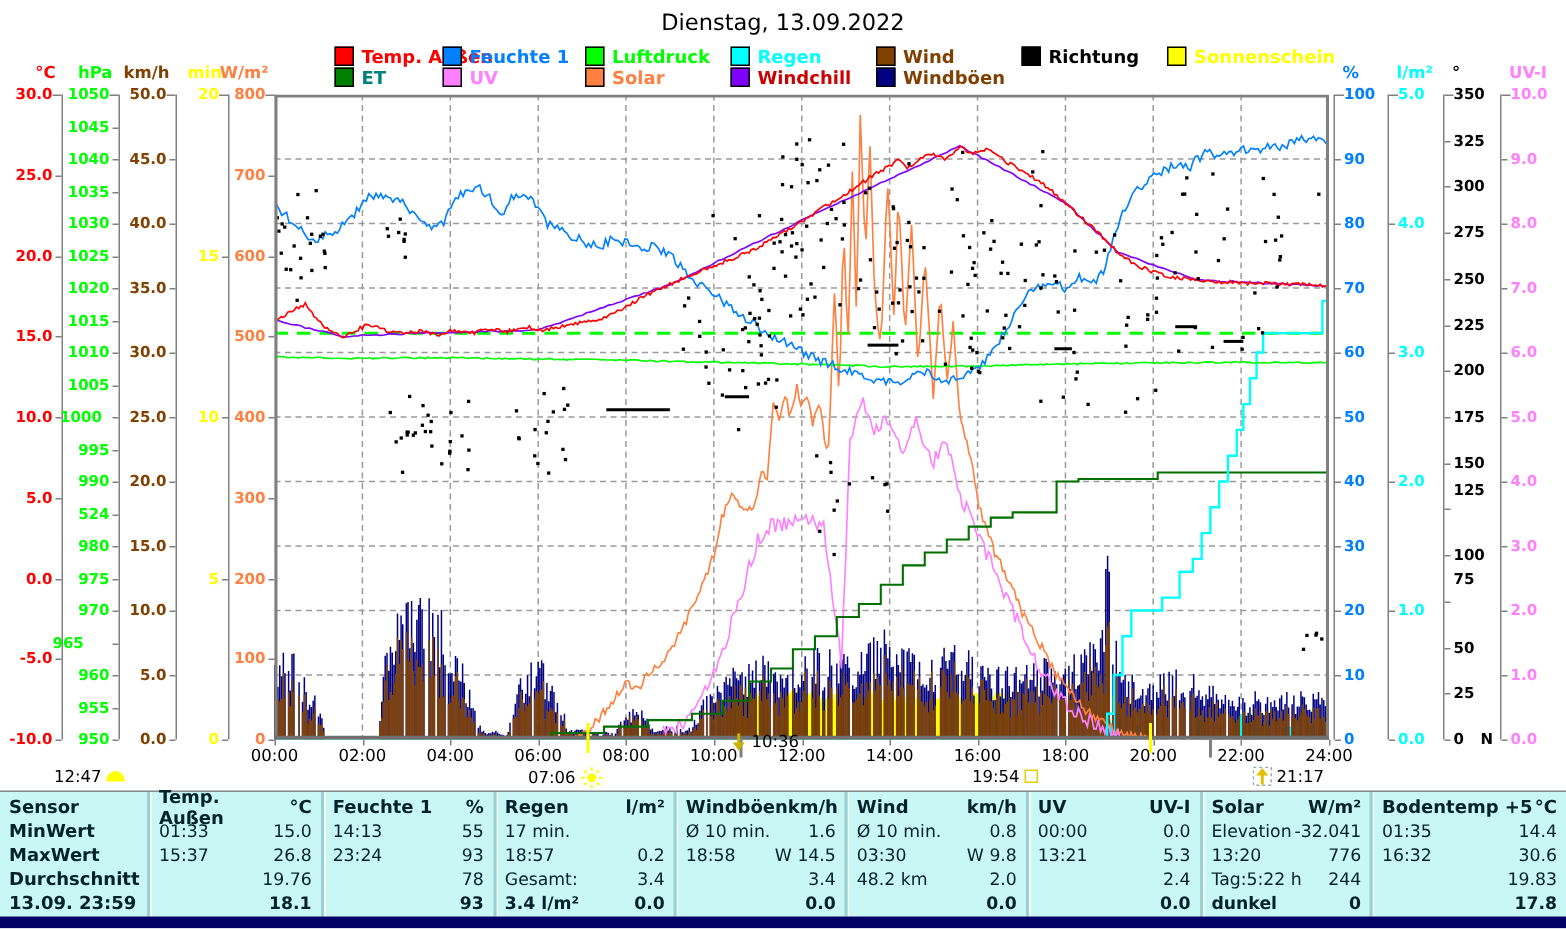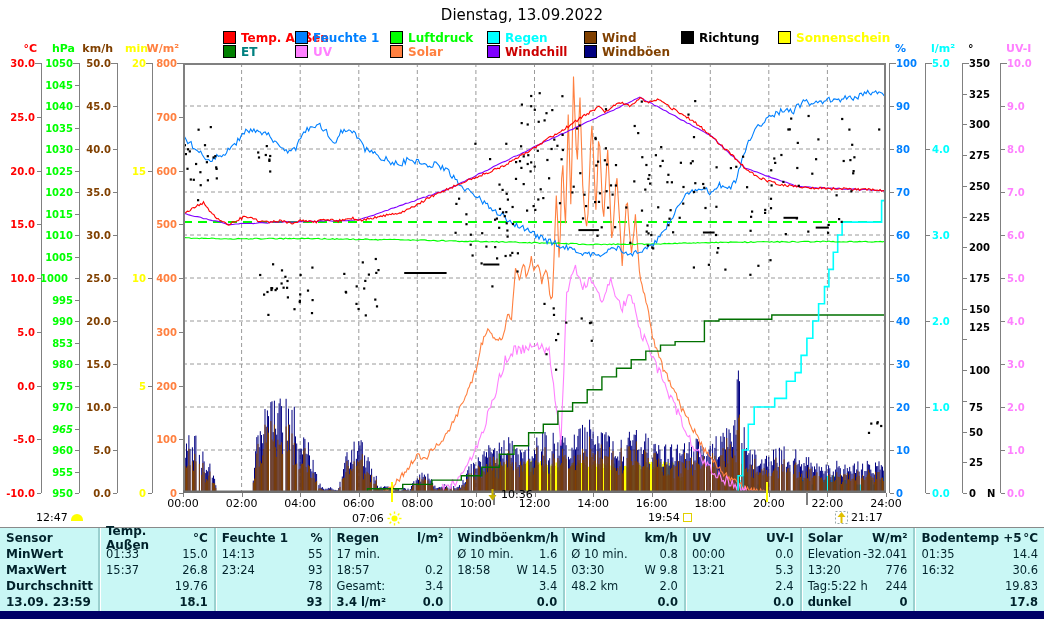--- a/index.html
+++ b/index.html
@@ -127,29 +127,29 @@
       <div class="ticklabel" style="color: rgb(0, 255, 0); left: 35px; width: 38px; text-align: right; top: 230px;">1010</div>
       <div class="tick" style="top: 256.5px; width: 4px; left: 75px;"></div>
       <div class="ticklabel" style="color: rgb(0, 255, 0); left: 35px; width: 38px; text-align: right; top: 251.5px;">1005</div>
       <div class="tick" style="top: 278px; width: 4px; left: 75px;"></div>
       <div class="ticklabel" style="color: rgb(0, 255, 0); left: 35px; width: 38px; text-align: center; top: 273px;">1000</div>
       <div class="tick" style="top: 299.5px; width: 4px; left: 75px;"></div>
       <div class="ticklabel" style="color: rgb(0, 255, 0); left: 35px; width: 38px; text-align: right; top: 294.5px;">995</div>
       <div class="tick" style="top: 321px; width: 4px; left: 75px;"></div>
       <div class="ticklabel" style="color: rgb(0, 255, 0); left: 35px; width: 38px; text-align: right; top: 316px;">990</div>
       <div class="tick" style="top: 342.5px; width: 4px; left: 75px;"></div>
-      <div class="ticklabel" style="color: rgb(0, 255, 0); left: 35px; width: 38px; text-align: right; top: 337.5px;">853</div>
+      <div class="ticklabel" style="color: rgb(0, 255, 0); left: 35px; width: 38px; text-align: right; top: 337.5px;">524</div>
       <div class="tick" style="top: 364px; width: 4px; left: 75px;"></div>
       <div class="ticklabel" style="color: rgb(0, 255, 0); left: 35px; width: 38px; text-align: right; top: 359px;">980</div>
       <div class="tick" style="top: 385.5px; width: 4px; left: 75px;"></div>
       <div class="ticklabel" style="color: rgb(0, 255, 0); left: 35px; width: 38px; text-align: right; top: 380.5px;">975</div>
       <div class="tick" style="top: 407px; width: 4px; left: 75px;"></div>
       <div class="ticklabel" style="color: rgb(0, 255, 0); left: 35px; width: 38px; text-align: right; top: 402px;">970</div>
       <div class="tick" style="top: 428.5px; width: 4px; left: 75px;"></div>
-      <div class="ticklabel" style="color: rgb(0, 255, 0); left: 35px; width: 38px; text-align: right; top: 423.5px; font-style: italic;">965</div>
+      <div class="ticklabel" style="color: rgb(0, 255, 0); left: 35px; width: 38px; text-align: left; top: 423.5px;">965</div>
       <div class="tick" style="top: 450px; width: 4px; left: 75px;"></div>
       <div class="ticklabel" style="color: rgb(0, 255, 0); left: 35px; width: 38px; text-align: right; top: 445px;">960</div>
       <div class="tick" style="top: 471.5px; width: 4px; left: 75px;"></div>
       <div class="ticklabel" style="color: rgb(0, 255, 0); left: 35px; width: 38px; text-align: right; top: 466.5px;">955</div>
       <div class="tick" style="top: 493px; width: 4px; left: 75px;"></div>
       <div class="ticklabel" style="color: rgb(0, 255, 0); left: 35px; width: 38px; text-align: right; top: 488px;">950</div>
       <div class="unit-h" style="color: rgb(128, 64, 0); left: 75px; width: 38px; text-align: right; top: 42px;">km/h</div>
       <div class="ruler" style="left: 117px; top: 63px; height: 430px;"></div>
       <div class="tick" style="top: 63px; width: 6px; left: 111px;"></div>
       <div class="ticklabel" style="color: rgb(128, 64, 0); left: 73px; width: 38px; text-align: right; top: 58px;">50.0</div>
@@ -261,21 +261,21 @@
       <div class="ticklabel" style="color: rgb(0, 0, 0); left: 969px; top: 242.286px;">200</div>
       <div class="tick" style="top: 278px; width: 4px; left: 963px;"></div>
       <div class="ticklabel" style="color: rgb(0, 0, 0); left: 969px; top: 273px;">175</div>
       <div class="tick" style="top: 308.714px; width: 4px; left: 963px;"></div>
       <div class="ticklabel" style="color: rgb(0, 0, 0); left: 969px; top: 303.714px;">150</div>
       <div class="tick" style="top: 339.429px; width: 4px; left: 963px;"></div>
       <div class="ticklabel" style="color: rgb(0, 0, 0); left: 969px; top: 322px;">125</div>
       <div class="tick" style="top: 370.143px; width: 4px; left: 963px;"></div>
       <div class="ticklabel" style="color: rgb(0, 0, 0); left: 969px; top: 365.143px;">100</div>
       <div class="tick" style="top: 400.857px; width: 4px; left: 963px;"></div>
-      <div class="ticklabel" style="color: rgb(0, 0, 0); left: 969px; top: 402px;">75</div>
+      <div class="ticklabel" style="color: rgb(0, 0, 0); left: 969px; top: 381px;">75</div>
       <div class="tick" style="top: 431.571px; width: 4px; left: 963px;"></div>
       <div class="ticklabel" style="color: rgb(0, 0, 0); left: 969px; top: 426.571px;">50</div>
       <div class="tick" style="top: 462.286px; width: 4px; left: 963px;"></div>
       <div class="ticklabel" style="color: rgb(0, 0, 0); left: 969px; top: 457.286px;">25</div>
       <div class="tick" style="top: 493px; width: 4px; left: 963px;"></div>
       <div class="ticklabel" style="color: rgb(0, 0, 0); left: 969px; top: 488px;">0</div>
       <div class="ticklabel" style="color: rgb(0, 0, 0); left: 987px; top: 488px;">N</div>
       <div class="unit-h" style="color: rgb(255, 128, 255); left: 1006px; top: 42px;">UV-I</div>
       <div class="ruler" style="left: 1000px; top: 63px; height: 430px;"></div>
       <div class="tick" style="top: 63px; width: 6px; left: 1001px;"></div>

